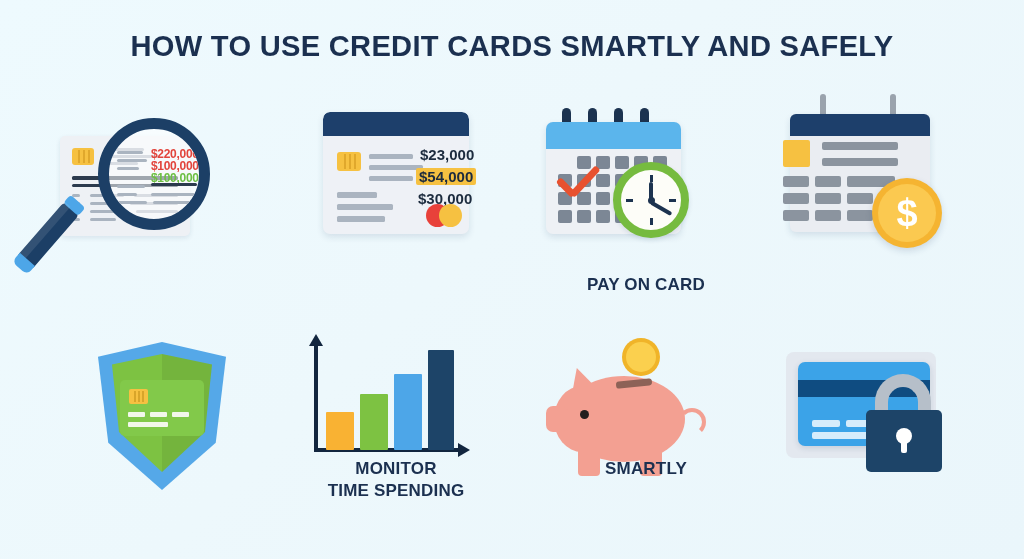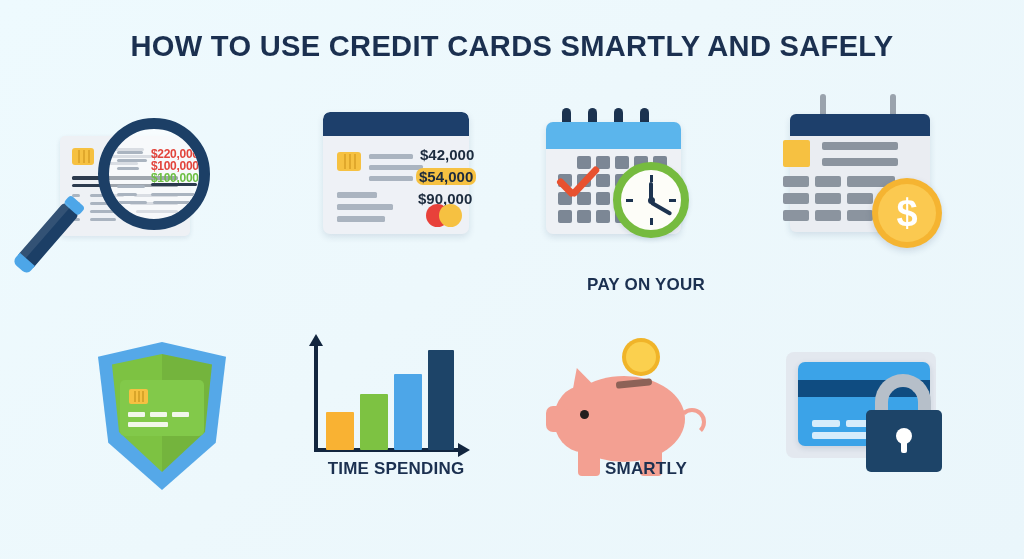--- a/index.html
+++ b/index.html
@@ -222,23 +222,23 @@
           <span class="chipl" style="left:12px;height:15px;"></span>
           <span class="chipl" style="left:17px;height:15px;"></span>
         </div>
         <div class="ln" style="left:101px;top:54px;width:44px;height:5px;"></div>
         <div class="ln" style="left:101px;top:65px;width:54px;height:5px;"></div>
         <div class="ln" style="left:101px;top:76px;width:44px;height:5px;"></div>
         <div class="ln" style="left:69px;top:92px;width:40px;height:6px;"></div>
         <div class="ln" style="left:69px;top:104px;width:56px;height:6px;"></div>
         <div class="ln" style="left:69px;top:116px;width:48px;height:6px;"></div>
 
-        <div class="amtbig" style="left:152px;top:46px;">$42,000</div>
-        <div class="amtbig hl" style="left:148px;top:68px;border-radius:7px;">$54,000</div>
-        <div class="amtbig" style="left:150px;top:90px;">$90,000</div>
+        <div class="amtbig" style="left:152px;top:46px;">$23,000</div>
+        <div class="amtbig hl" style="left:148px;top:68px;">$54,000</div>
+        <div class="amtbig" style="left:150px;top:90px;">$30,000</div>
         <div class="ic mc mc-r"></div>
         <div class="ic mc mc-y"></div>
       </div>
       <div class="caption">
       </div>
     </div>
 
     <div class="cell r0 c2">
       <div class="art">
         <div class="ic ring" style="left:44px;"></div>
@@ -276,21 +276,21 @@
           <div class="tick" style="left:50%;top:5px;width:3px;height:7px;margin-left:-1.5px;"></div>
           <div class="tick" style="left:50%;bottom:5px;width:3px;height:7px;margin-left:-1.5px;"></div>
           <div class="tick" style="left:5px;top:50%;width:7px;height:3px;margin-top:-1.5px;"></div>
           <div class="tick" style="right:5px;top:50%;width:7px;height:3px;margin-top:-1.5px;"></div>
           <div class="hand" style="left:50%;top:12px;width:3.5px;height:20px;margin-left:-1.75px;"></div>
           <div class="hand" style="left:50%;top:8px;width:3.5px;height:24px;margin-left:-1.75px;transform:rotate(120deg);"></div>
           <div class="cc"></div>
         </div>
       </div>
       <div class="caption">
-        <span>PAY ON YOUR</span>
+        <span>PAY ON CARD</span>
       </div>
     </div>
 
     <div class="cell r0 c3">
       <div class="art">
         <div class="ic ring4" style="left:60px;"></div>
         <div class="ic ring4" style="left:130px;"></div>
         <div class="ic cal4">
           <div class="hdr"></div>
         </div>
@@ -335,20 +335,21 @@
         <div class="axis" style="left:46px;top:12px;width:4px;height:108px;"></div>
         <div class="axis" style="left:46px;top:116px;width:148px;height:4px;"></div>
         <div class="arrow" style="left:41px;top:2px;border-left:7px solid transparent;border-right:7px solid transparent;border-bottom:12px solid #12263f;"></div>
         <div class="arrow" style="left:190px;top:111px;border-top:7px solid transparent;border-bottom:7px solid transparent;border-left:12px solid #12263f;"></div>
         <div class="bar" style="left:58px;top:80px;width:28px;height:38px;background:#f9b233;"></div>
         <div class="bar" style="left:92px;top:62px;width:28px;height:56px;background:#7dc242;"></div>
         <div class="bar" style="left:126px;top:42px;width:28px;height:76px;background:#4da6e8;"></div>
         <div class="bar" style="left:160px;top:18px;width:26px;height:100px;background:#1d4468;"></div>
       </div>
       <div class="caption">
+        <span>MONITOR</span>
         <span>TIME SPENDING</span>
       </div>
     </div>
 
     <div class="cell r1 c2">
       <div class="art">
         <div class="ic pig-coin"></div>
         <div class="ic pig-tail"></div>
         <div class="ic pig-body"></div>
         <div class="ic pig-ear"></div>

